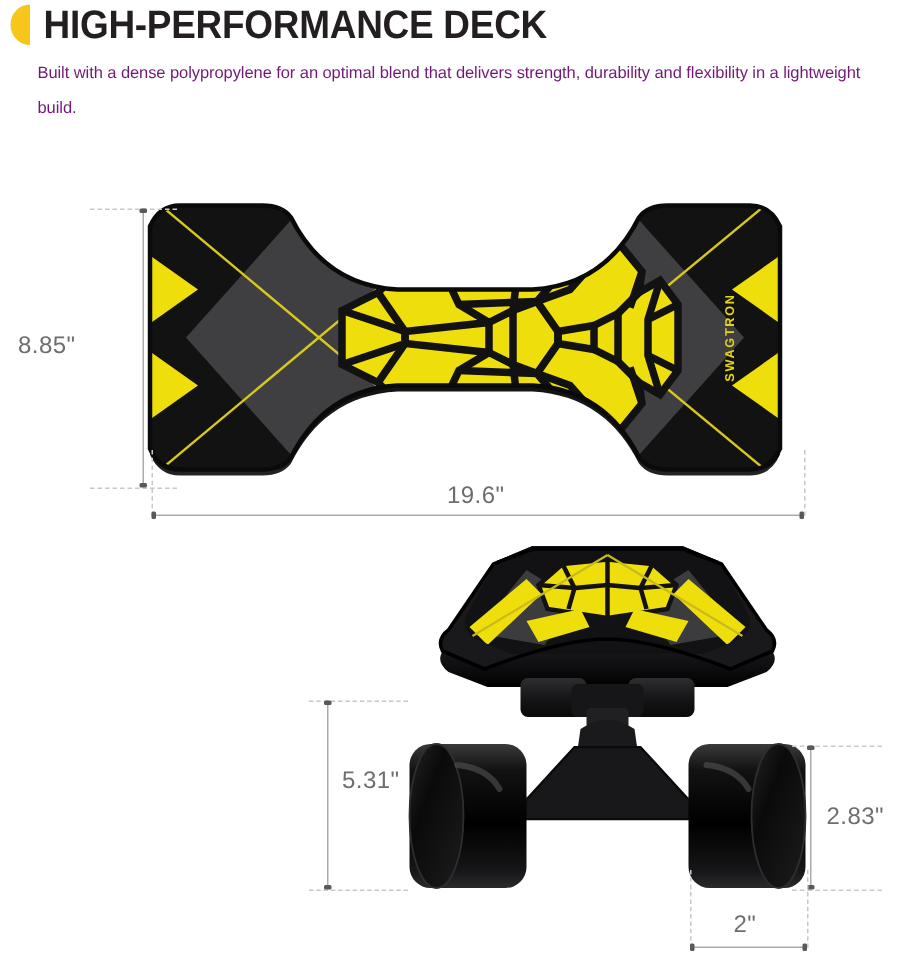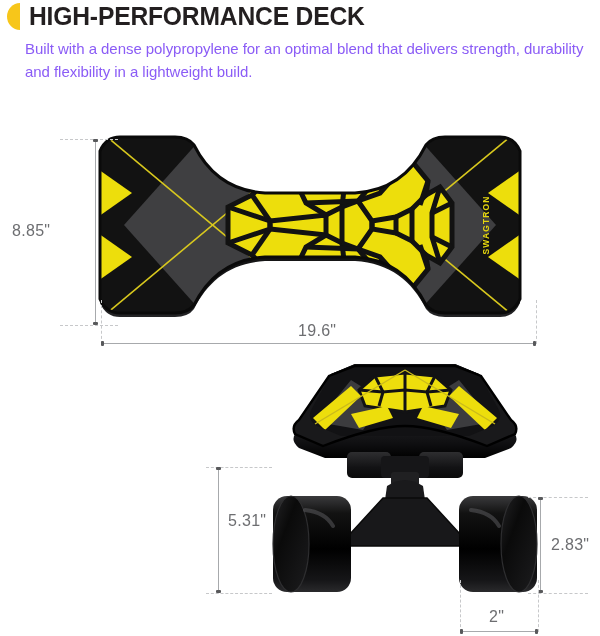--- a/index.html
+++ b/index.html
@@ -43,22 +43,22 @@
     letter-spacing: -0.2px;
     transform: scaleX(0.93);
     transform-origin: left center;
     white-space: nowrap;
     line-height: 27px;
   }
   #subtitle {
     position: absolute;
     left: 25px; top: 38px;
     width: 560px;
-    font-size: 15px;
-    color: #8b5cf6;
+    font-size: 11px;
+    color: #701a75;
     line-height: 22.5px;
     letter-spacing: -0.05px;
   }
 
   
   .dim-label {
     position: absolute;
     color: #6D6E71;
     font-size: 16px;
     letter-spacing: 0.3px;

